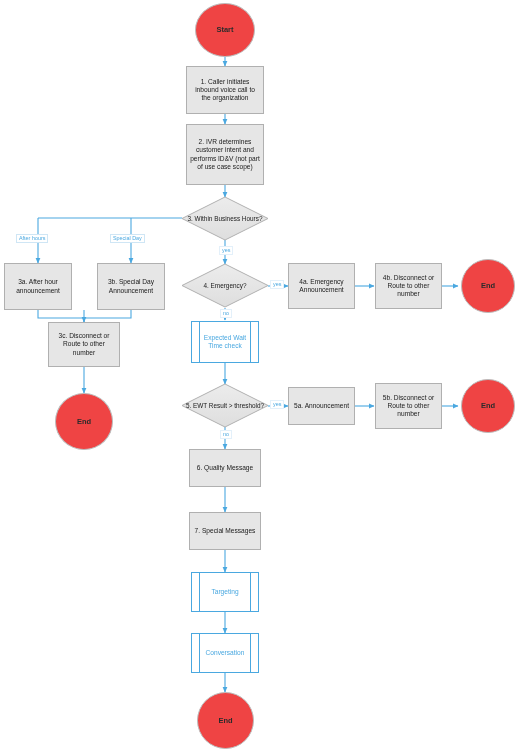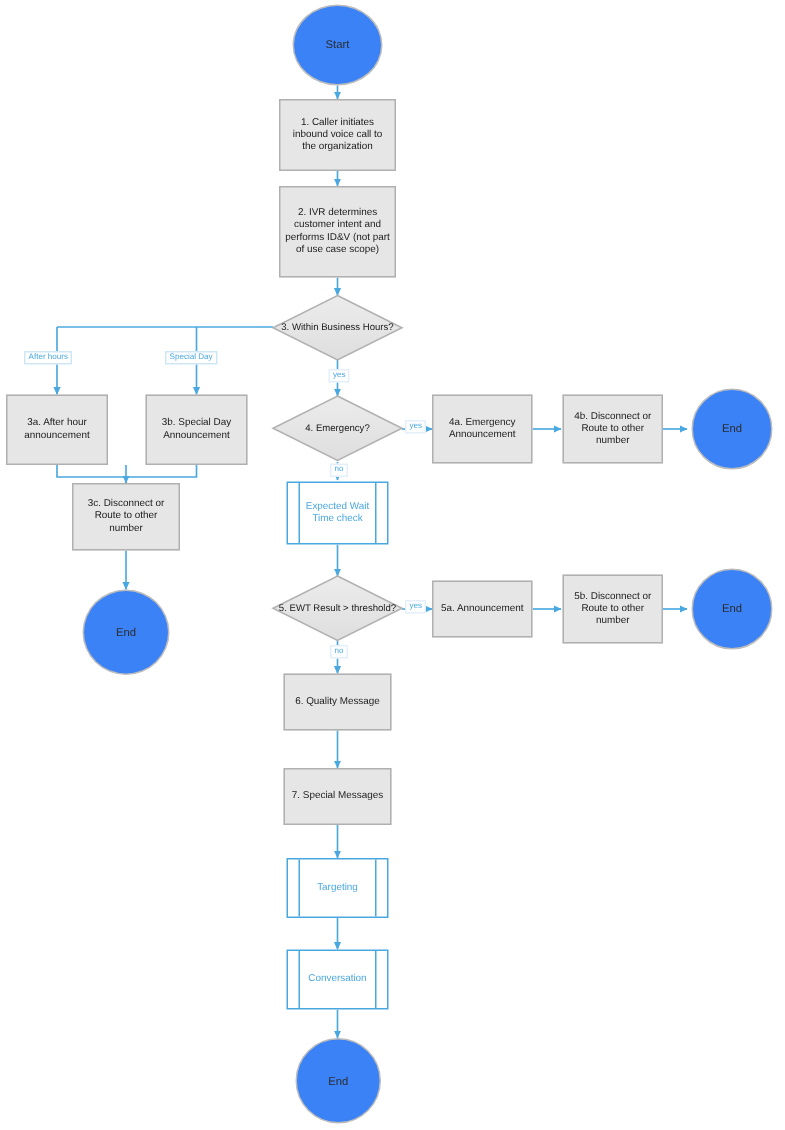--- a/index.html
+++ b/index.html
@@ -2,22 +2,22 @@
 <html><head>
 <meta charset="utf-8">
 <style>
   html,body{margin:0;padding:0;background:#ffffff;}
   body{width:523px;height:753px;position:relative;overflow:hidden;
        font-family:"Liberation Sans","DejaVu Sans",sans-serif;}
   #canvas{position:absolute;left:0;top:0;width:523px;height:753px;}
   .node{position:absolute;box-sizing:border-box;display:flex;align-items:center;
         justify-content:center;text-align:center;line-height:1.25;}
   
-  .terminator{border-radius:50%;background:#3b82f6;border:1px solid #bcbcbc;
-              color:#2b2b2b;font-size:7.5px;}
+  .terminator{border-radius:50%;background:#ef4444;border:1px solid #bcbcbc;
+              color:#2b2b2b;font-size:7.5px;font-weight:bold;}
   
   .process{background:#e6e6e6;border:1px solid #b0b0b0;color:#1a1a1a;font-size:6.6px;
            padding:2px 3px;}
   
   .diamond-label{color:#1a1a1a;font-size:6.4px;pointer-events:none;}
   
   .subroutine{background:#ffffff;border:1px solid #4aa8e0;color:#4aa8e0;font-size:6.6px;}
   .subroutine .bar{position:absolute;top:0;bottom:0;width:0;border-left:1px solid #4aa8e0;}
   .subroutine .bar.l{left:7px;}
   .subroutine .bar.r{right:7px;}

